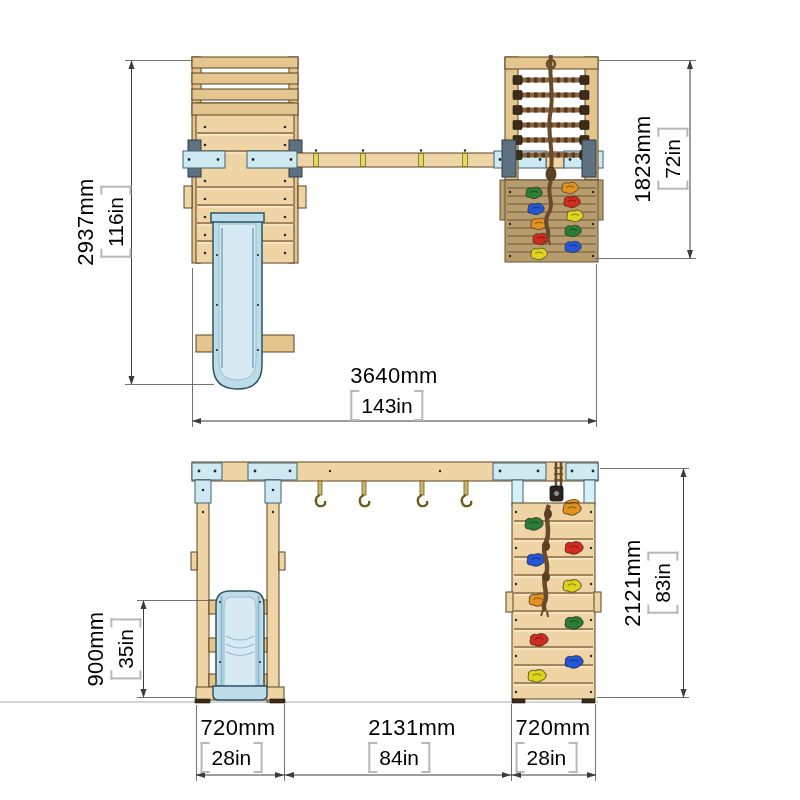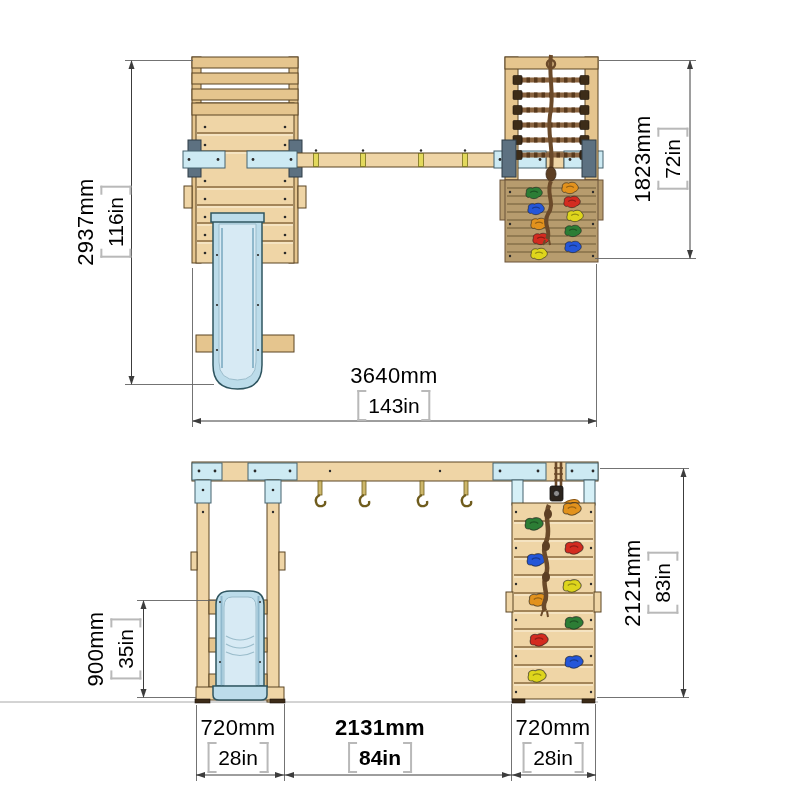--- a/index.html
+++ b/index.html
@@ -25,21 +25,21 @@
   .dark  { fill:#3d2c18; stroke:#1c130a; stroke-width:0.6; }
   .dim   { stroke:#3c3c3c; stroke-width:1; fill:none; }
   .dimf  { fill:#3c3c3c; }
   .ext   { stroke:#636363; stroke-width:0.9; fill:none; }
   .tick  { fill:#e3d95c; stroke:#77701c; stroke-width:0.8; }
   .hook  { stroke:#6f5c1d; fill:#cdb76b; }
   .rim   { stroke:#8fb8cc; stroke-width:2; fill:none; }
 
   
   .hlabel { position:absolute; transform:translateX(-50%); display:flex;
-            flex-direction:column; align-items:center; gap:2px; white-space:nowrap; }
+            flex-direction:column; align-items:flex-start; gap:2px; white-space:nowrap; }
   .vlabel { position:absolute; width:0; height:0; }
   .vlabel .inner { position:absolute; left:0; top:0;
             transform:translate(-50%,-50%) rotate(-90deg);
             display:flex; flex-direction:column; align-items:center; gap:2px;
             white-space:nowrap; }
   .mmval { font-size:22px; color:#000; letter-spacing:0.3px; line-height:1.1; }
   .inwrap { font-size:21px; color:#000; line-height:1.1; }
   .bracketed { position:relative; display:inline-block; padding:4px 11px; }
   .bracketed::before { content:""; position:absolute; left:0; top:0; bottom:0;
             width:7px; border:2px solid #b9b9b9; border-right:none; }
@@ -415,21 +415,21 @@
       <span class="mmval">2121mm</span>
       <span class="inwrap"><span class="bracketed">83in</span></span>
     </div>
   </div>
 
   <div class="hlabel" style="left:238px; top:716px;">
     <span class="mmval">720mm</span>
     <span class="inwrap"><span class="bracketed">28in</span></span>
   </div>
 
-  <div class="hlabel" style="left:380px; top:716px;font-weight:bold;">
+  <div class="hlabel" style="left:412px; top:716px;">
     <span class="mmval">2131mm</span>
     <span class="inwrap"><span class="bracketed">84in</span></span>
   </div>
 
   <div class="hlabel" style="left:553px; top:716px;">
     <span class="mmval">720mm</span>
     <span class="inwrap"><span class="bracketed">28in</span></span>
   </div>
 
 </div>

